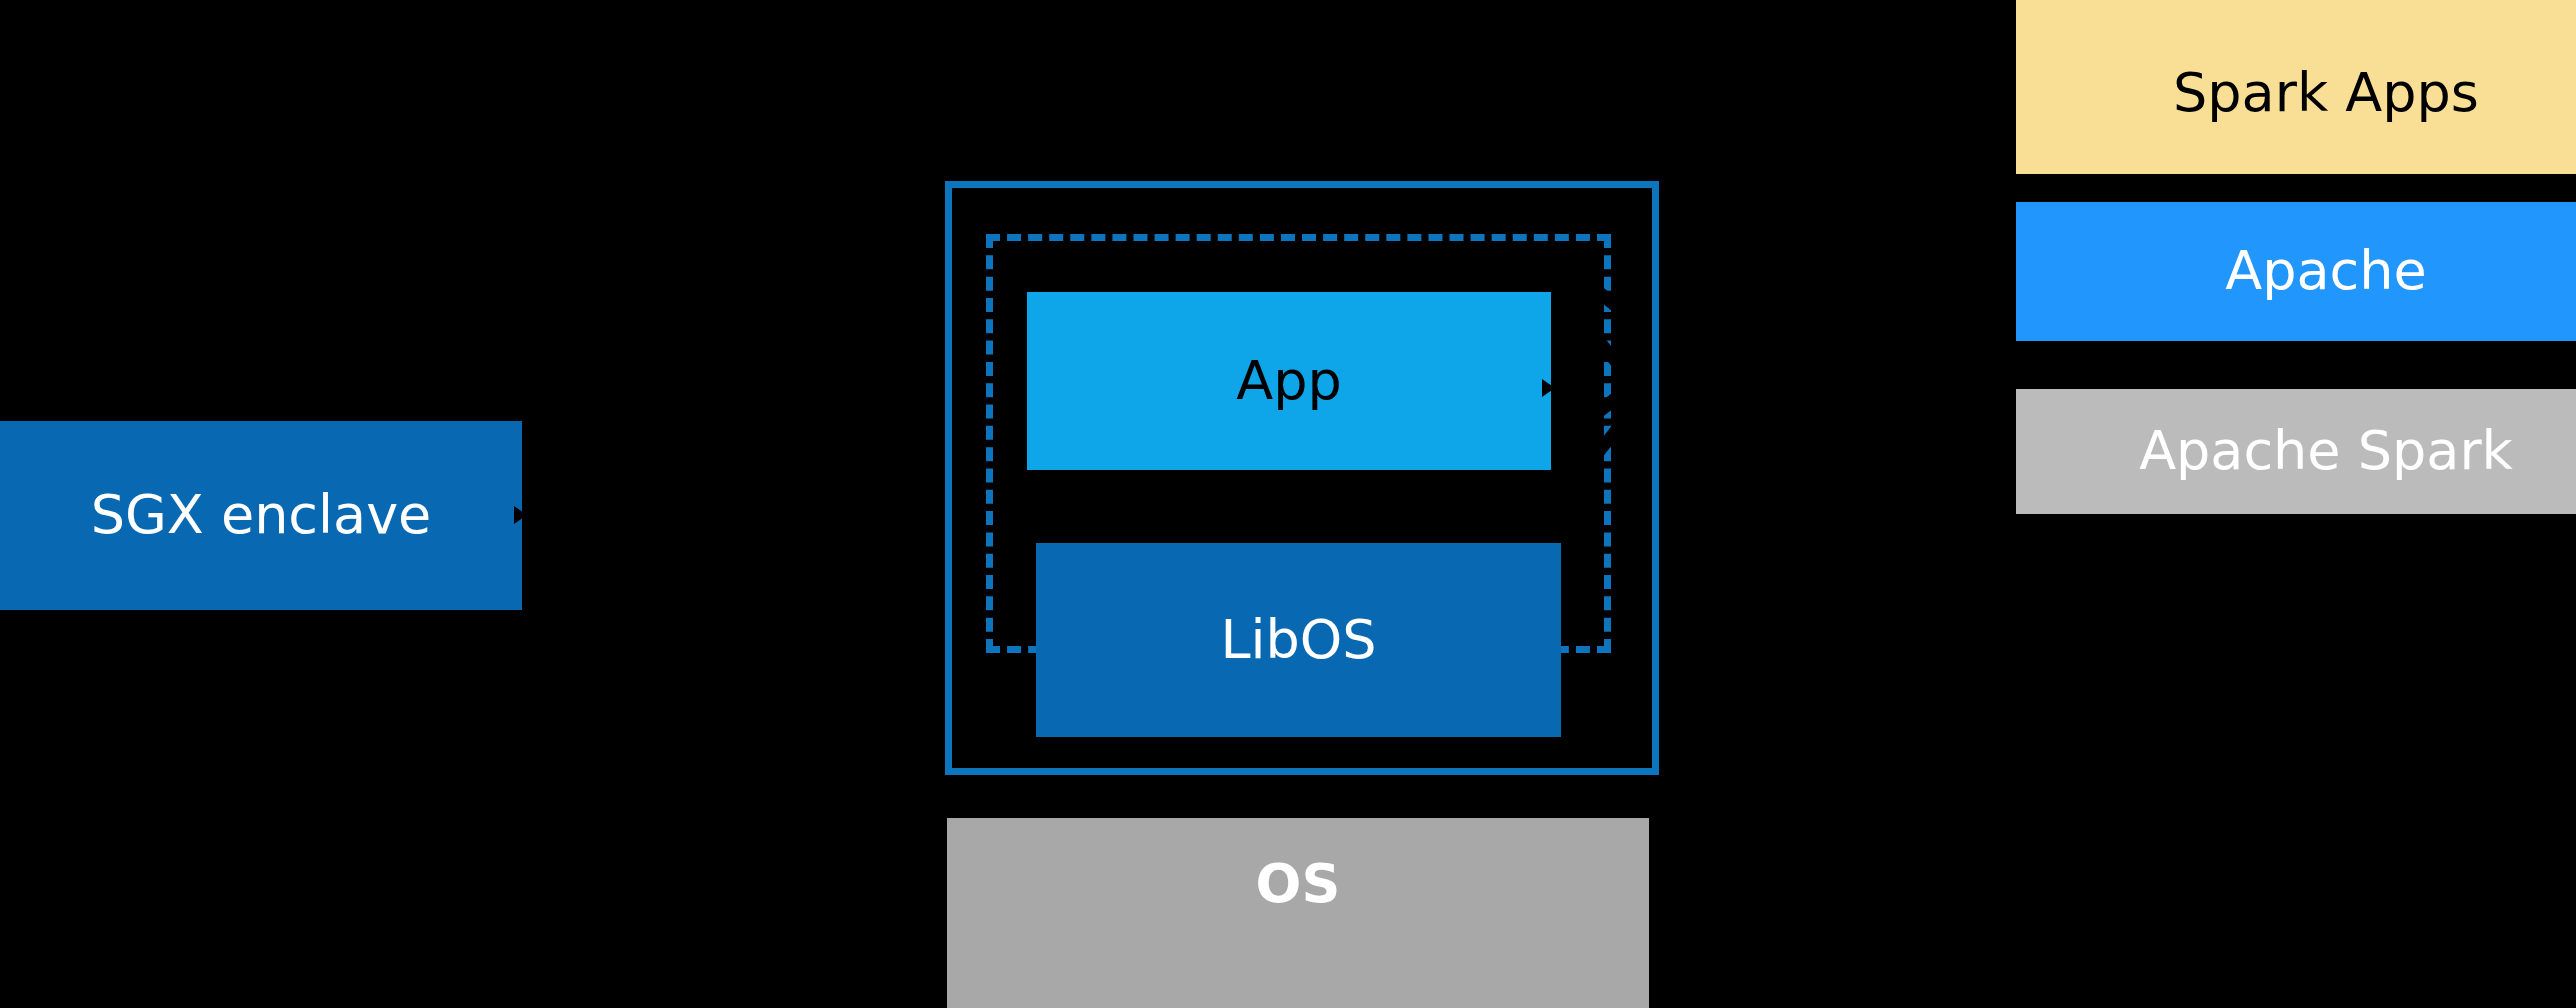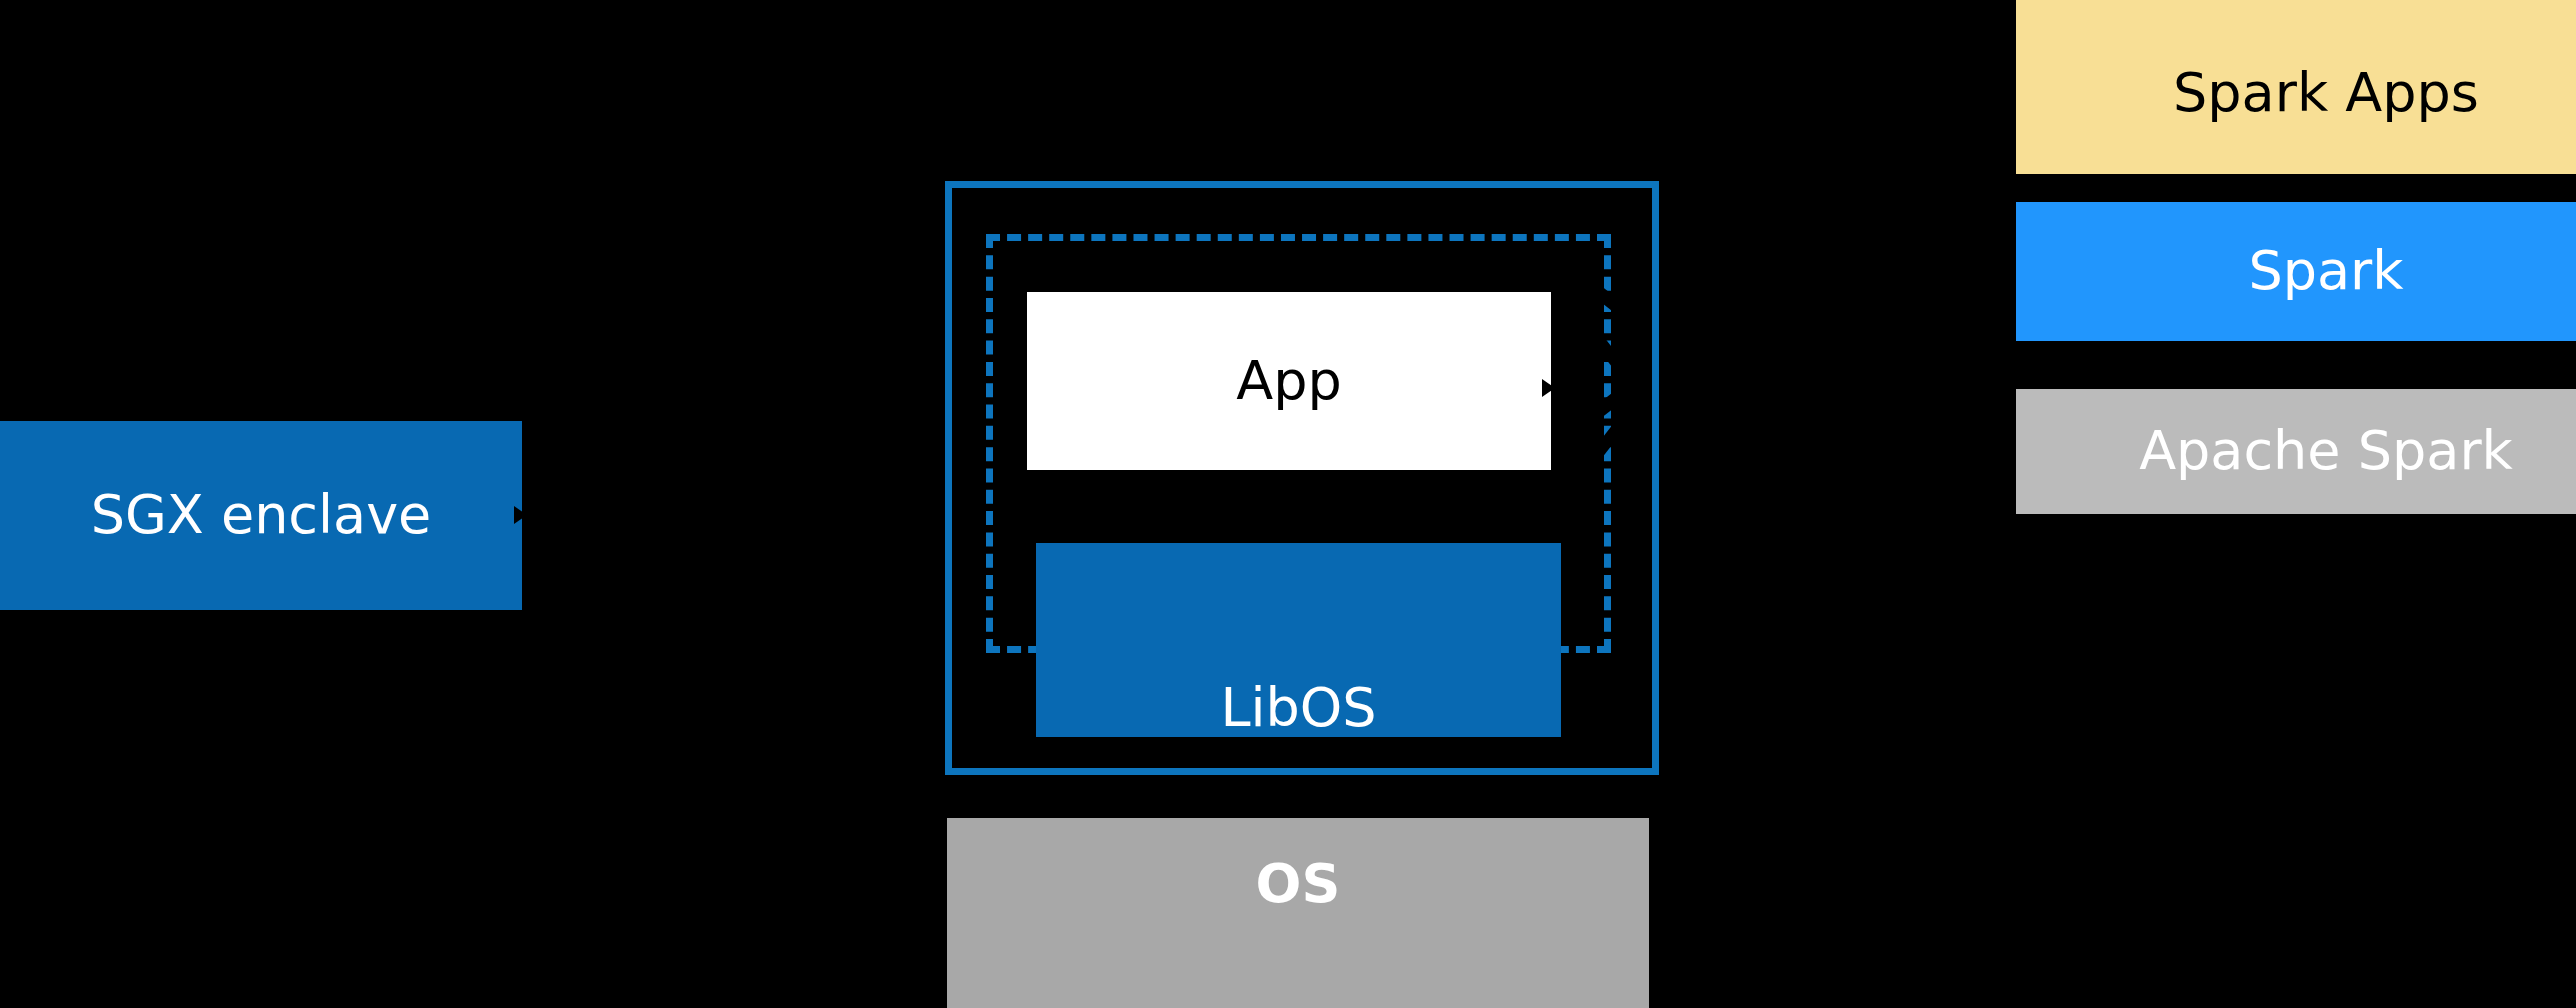--- a/index.html
+++ b/index.html
@@ -61,37 +61,36 @@
     border: 7.5px dashed #0D75BE;
     background: transparent;
   }
 
   
   #app-box {
     left: 1027px;
     top: 292px;
     width: 524px;
     height: 178px;
-    background: #ffffff;
+    background: #0ea5e9;
     color: #000000;
     font-size: 54px;
     font-weight: 400;
   }
 
   
   #libos-box {
     left: 1036px;
     top: 543px;
     width: 525px;
     height: 194px;
     background: #0869B2;
     color: #FFFFFF;
     font-size: 54px;
     font-weight: 400;
-    align-items: flex-end;
   }
 
   
   #os-box {
     left: 947px;
     top: 818px;
     width: 702px;
     height: 251px;
     background: #A8A8A8;
     color: #FFFFFF;
@@ -218,21 +217,21 @@
 
   <div class="box" id="os-box">
     <span class="box-label">OS</span>
   </div>
 
   <div class="box stack-box" id="user-apps-box">
     <span class="box-label">Spark Apps</span>
   </div>
 
   <div class="box stack-box" id="bigdl-box">
-    <span class="box-label">Spark</span>
+    <span class="box-label">Apache</span>
   </div>
 
   <div class="box stack-box" id="apache-spark-box">
     <span class="box-label">Apache Spark</span>
   </div>
 
 </div>
 
 
 </body></html>

